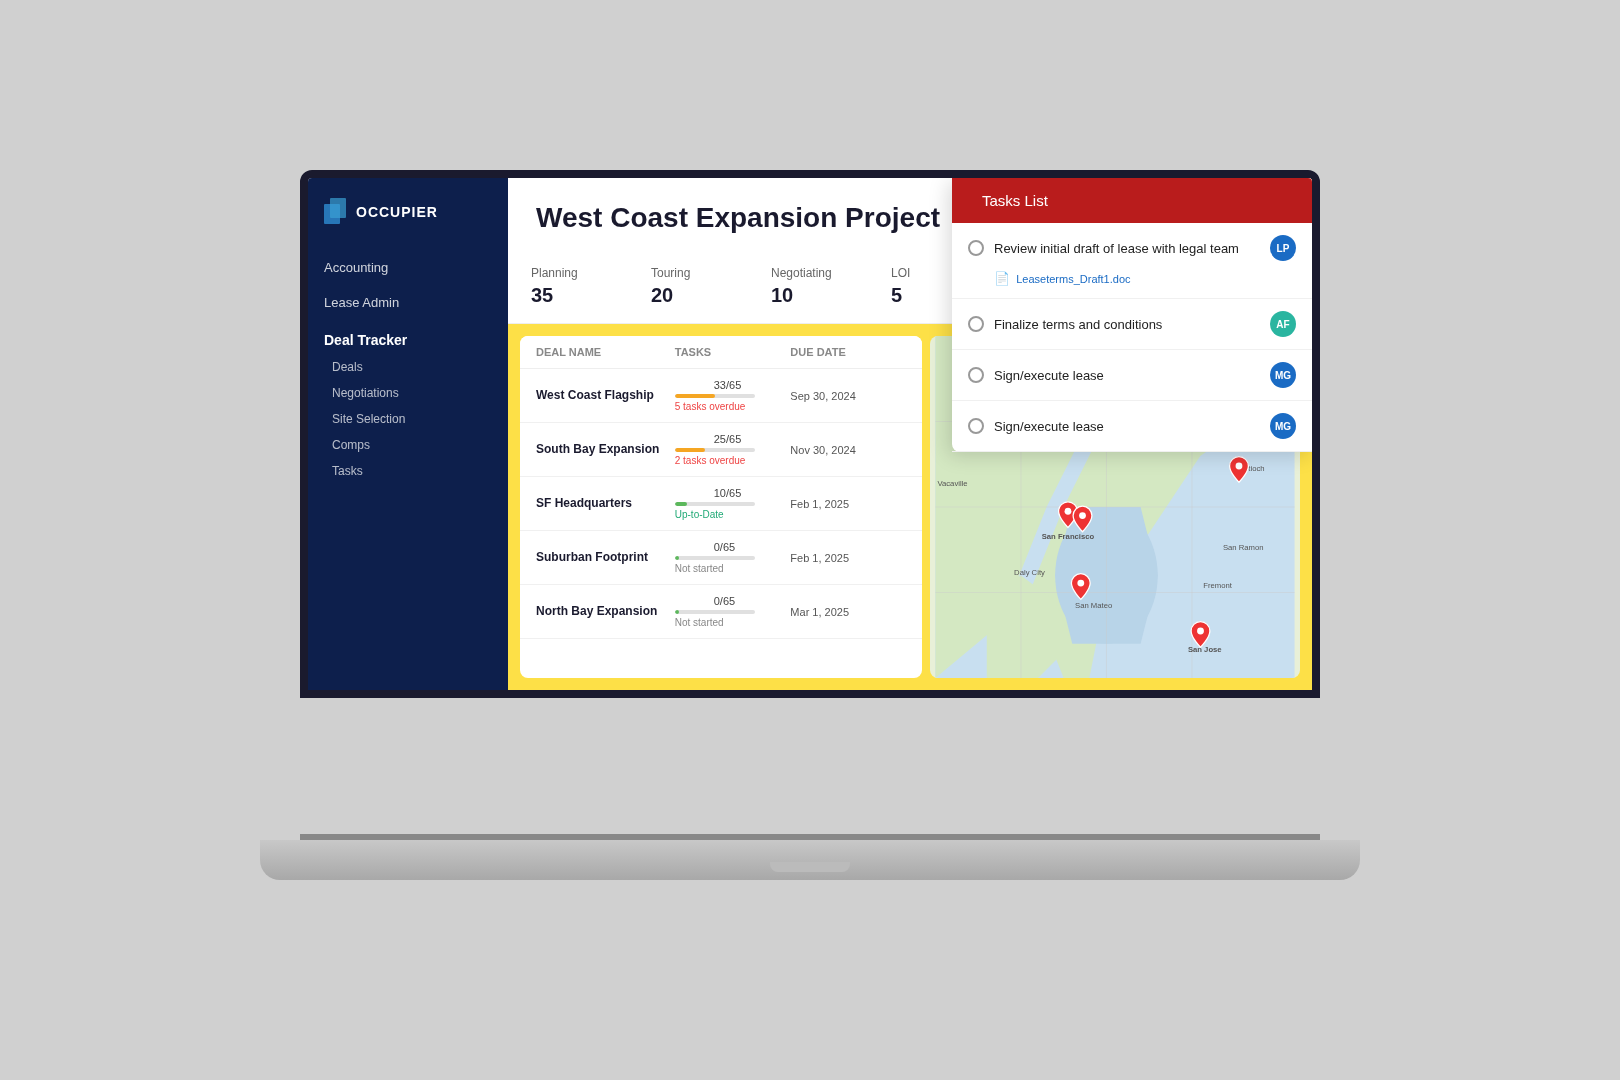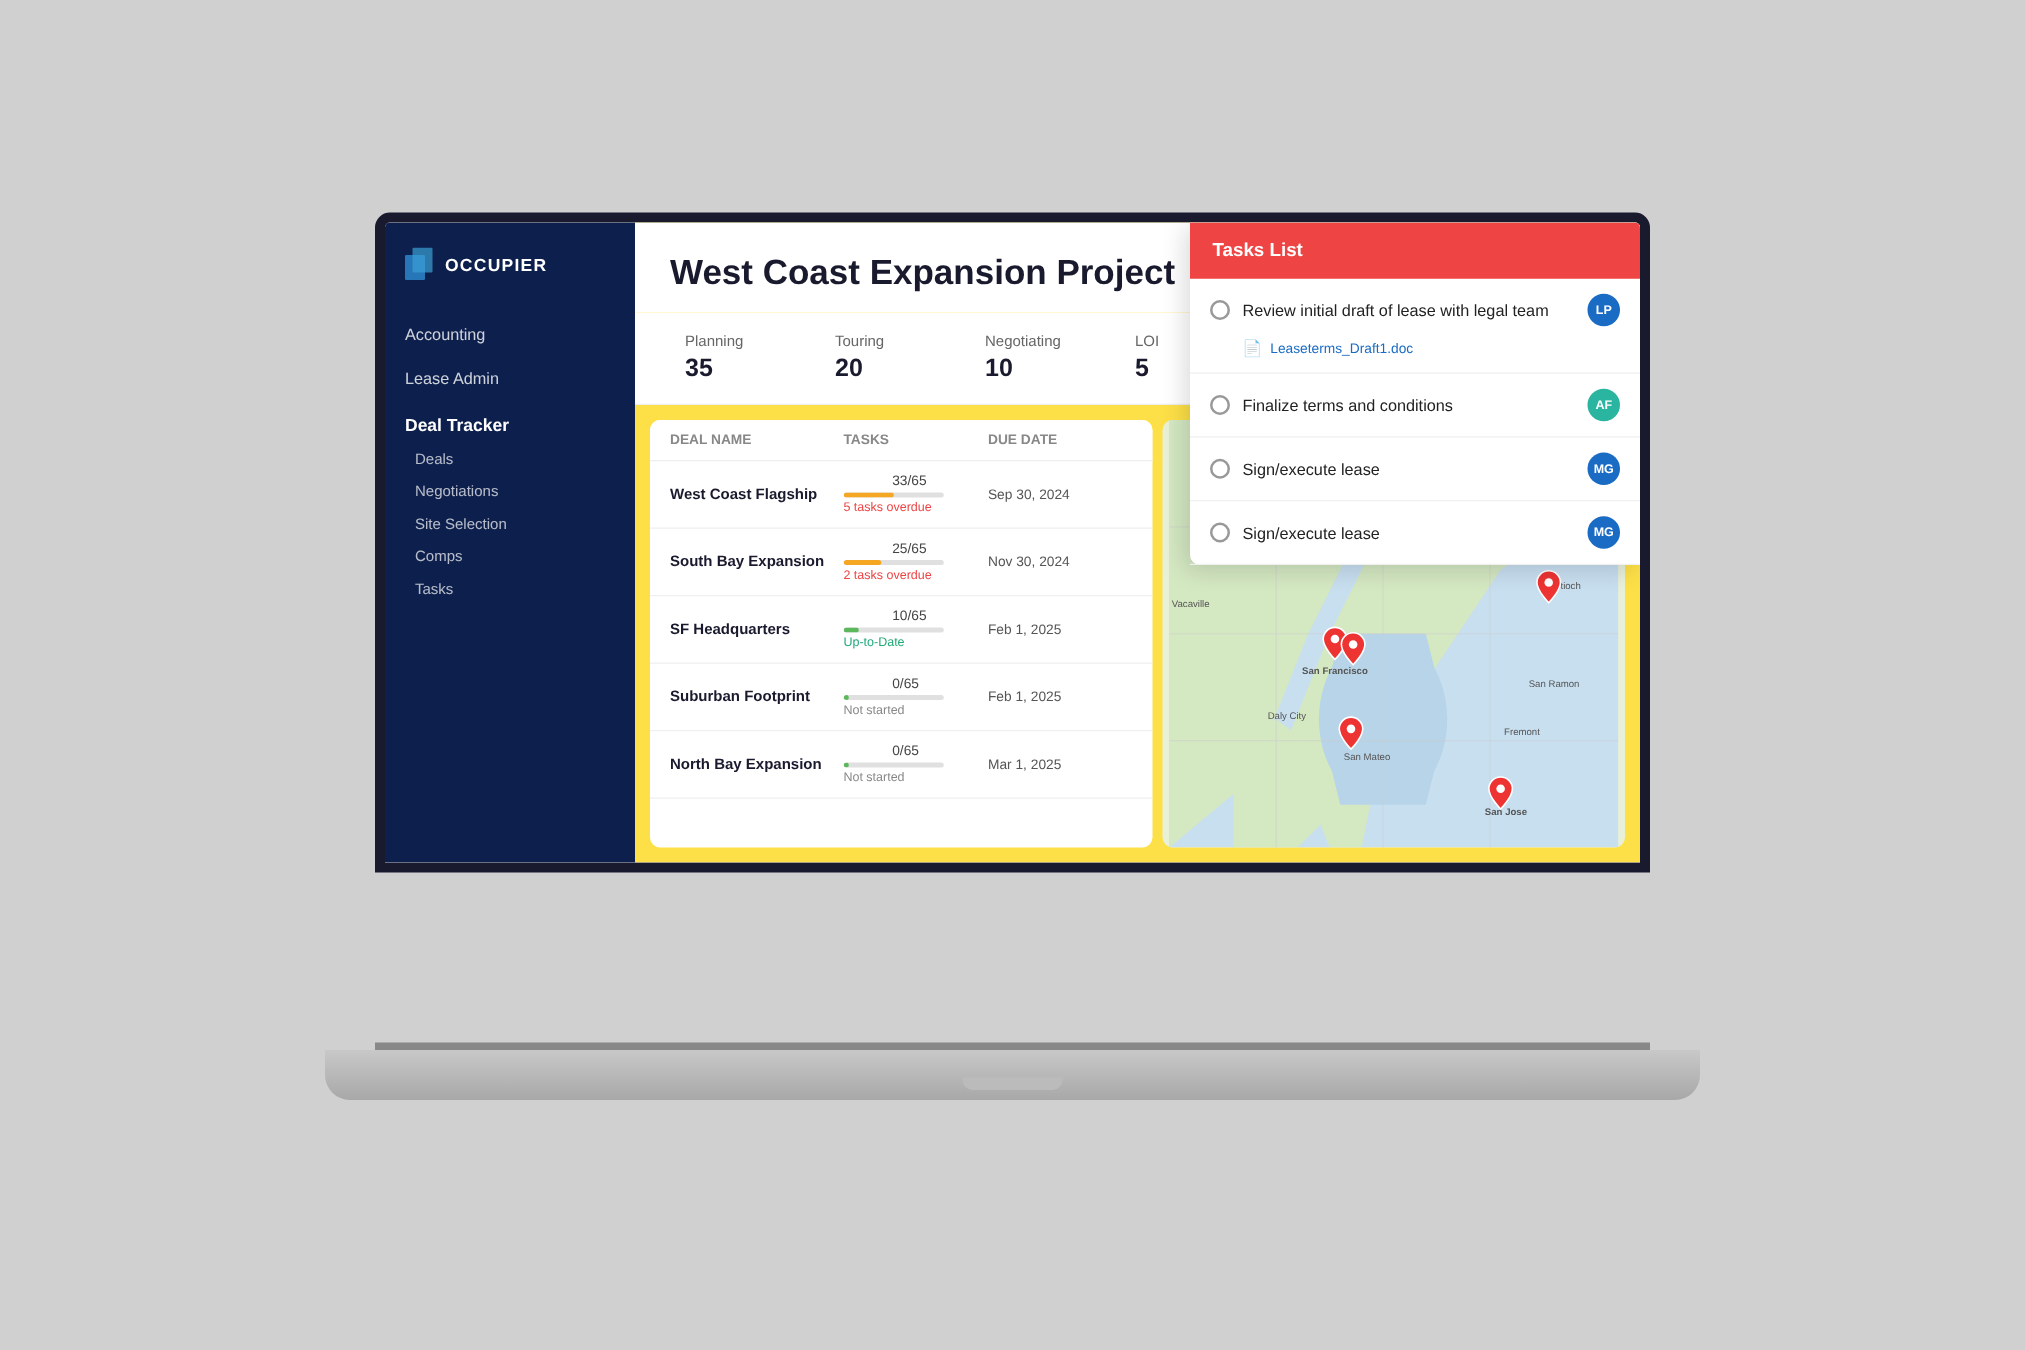--- a/index.html
+++ b/index.html
@@ -229,25 +229,25 @@
       position: absolute;
       top: 0;
       right: 0;
       width: 360px;
       background: #fff;
       border-radius: 0 0 0 8px;
       box-shadow: -4px 4px 20px rgba(0,0,0,0.15);
       z-index: 100;
     }
     .tasks-overlay-header {
-      background: #ef4444;
+      background: #b91c1c;
       color: #fff;
-      padding: 14px 18px;
+      padding: 14px 30px;
       font-size: 15px;
-      font-weight: 700;
+      font-weight: 400;
       border-radius: 0;
     }
     .task-item {
       display: flex;
       align-items: center;
       padding: 12px 16px;
       border-bottom: 1px solid #f0f0f0;
       gap: 10px;
     }
     .task-item.with-attachment {
@@ -293,21 +293,21 @@
       font-size: 11px;
       cursor: pointer;
     }
     .attachment-icon {
       font-size: 13px;
     }
 
     
     .stats-container {
       display: flex;
-      padding: 16px 40px;
+      padding: 16px 23px;
       background: #fff;
       border-bottom: 1px solid #eee;
     }
 
     
     .map-container {
       width: 100%;
       height: 100%;
     }
   </style>

